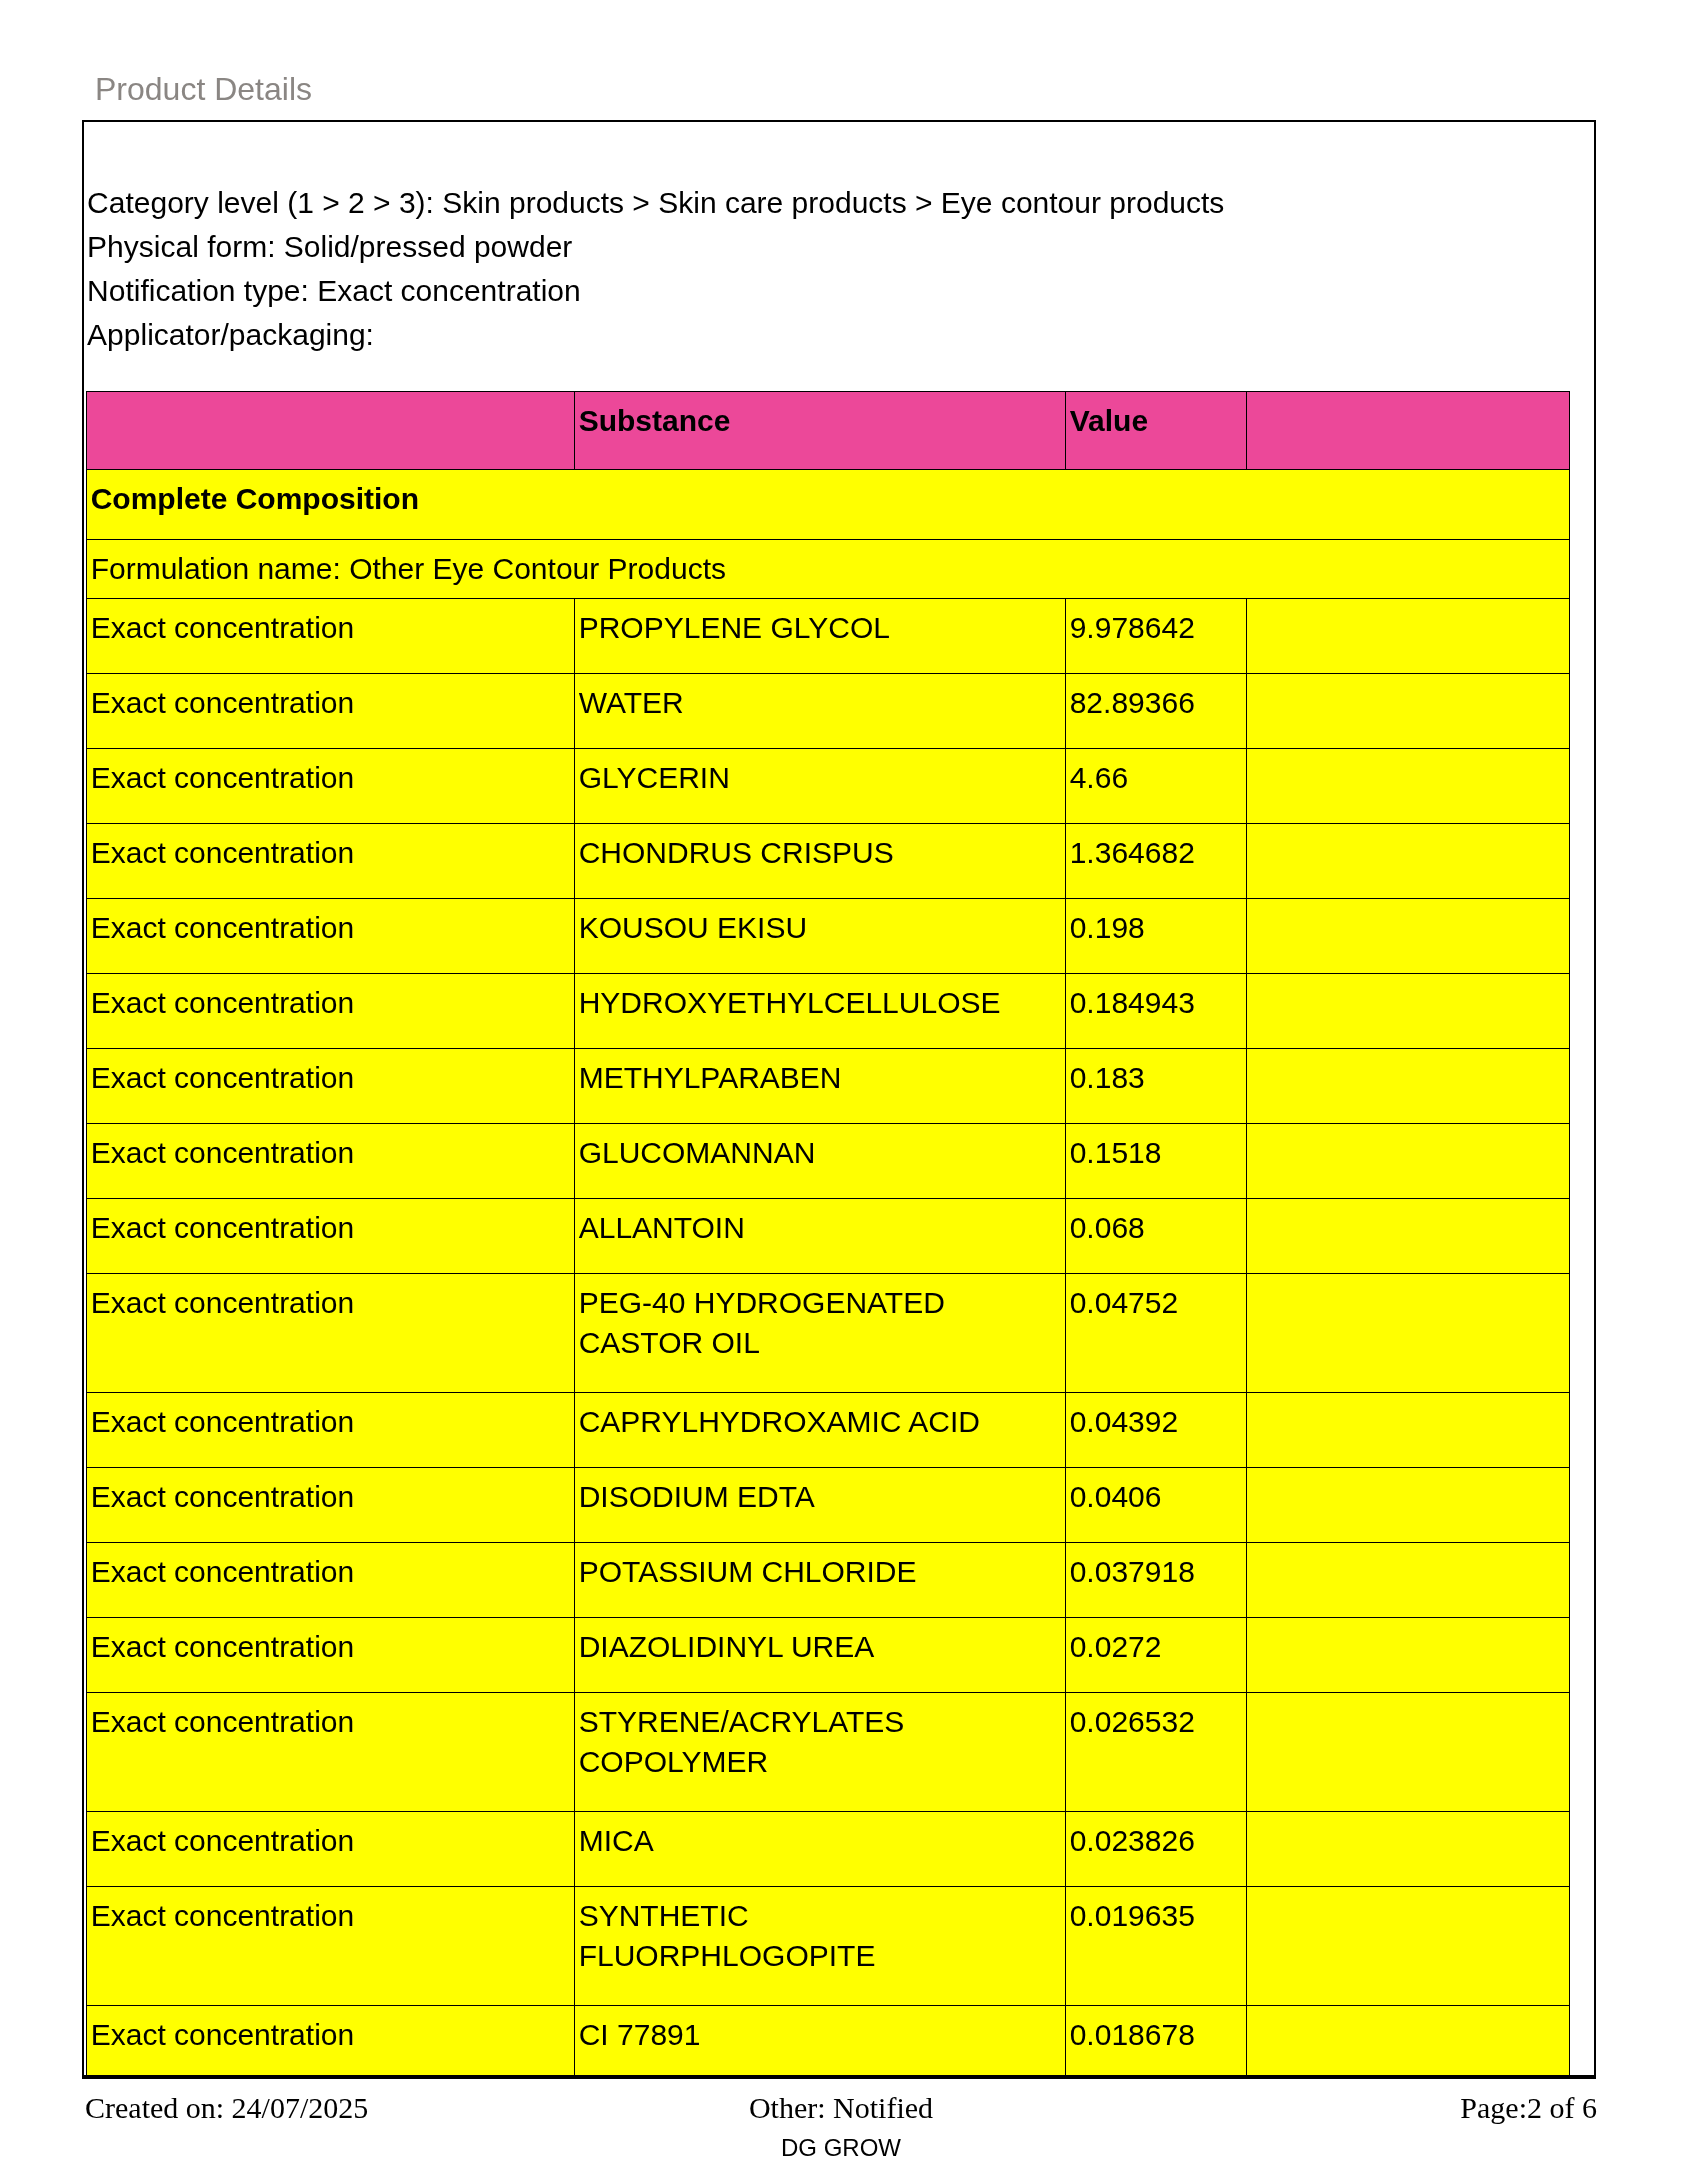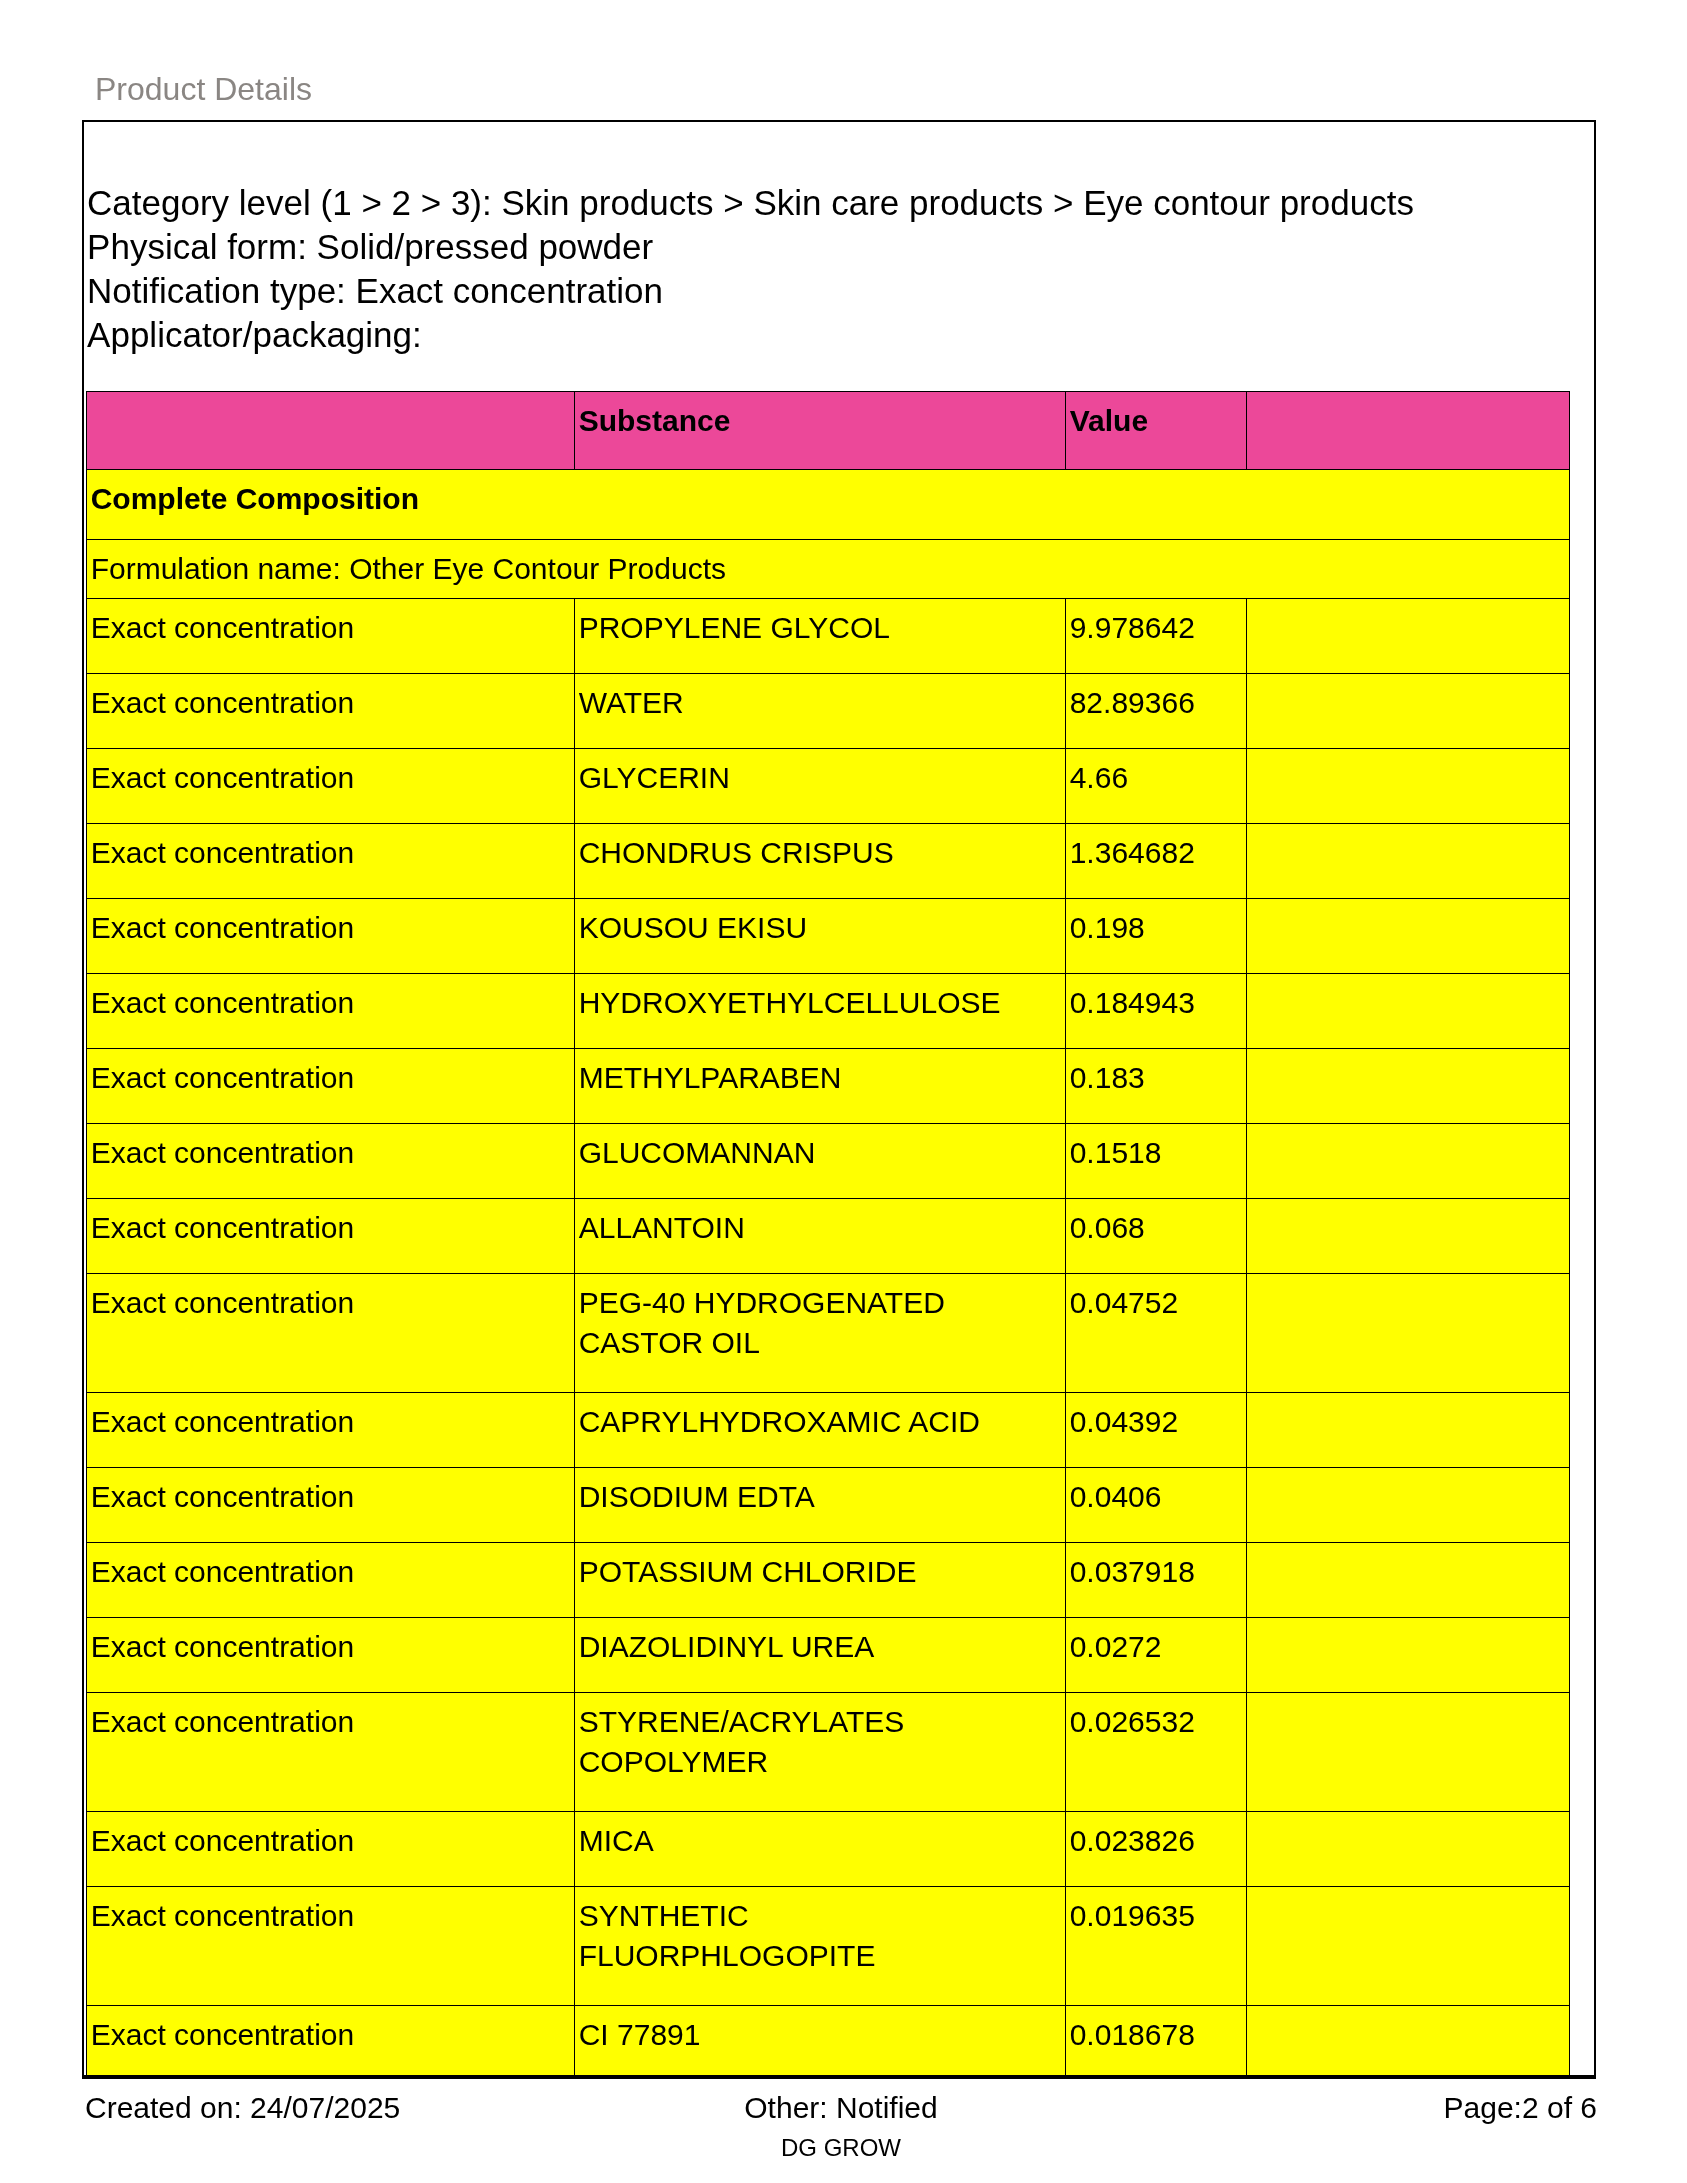--- a/index.html
+++ b/index.html
@@ -27,21 +27,21 @@
     left: 82px; top: 120px;
     width: 1514px; height: 1959px;
     box-sizing: border-box;
     border: 2.1px solid #000000;
     border-bottom-width: 4.1px;
     overflow: hidden;
     background: #ffffff;
   }
   .meta {
     padding: 59px 5.2px 0 3.1px;
-    font-size: 35px;
+    font-size: 30px;
     line-height: 44px;
     white-space: nowrap;
   }
   table.comp-table {
     border-collapse: collapse;
     table-layout: fixed;
     margin: 34px 0 0 1.6px;
     width: 1483px;
   }
   col.c1 { width: 488px; }
@@ -64,20 +64,21 @@
   tr.formulation td { background: #ffff00; height: 59px; }
   tr.data td { background: #ffff00; height: 75px; }
   tr.data.tall td { height: 119px; }
   .b { font-weight: bold; }
   .sub { white-space: pre-line; }
   .footer-line1 {
     position: absolute;
     top: 2091px; left: 85px; right: 90px;
     height: 41px;
     font-size: 30px;
+    font-family: Liberation Serif, serif;
   }
   .f-left { position: absolute; left: 0; top: 0; white-space: nowrap; }
   .f-center { position: absolute; left: 50%; top: 0; transform: translateX(-50%); white-space: nowrap; }
   .f-right { position: absolute; right: 0; top: 0; white-space: nowrap; }
   .footer-line2 {
     position: absolute;
     top: 2134px; left: 85px; right: 90px;
     text-align: center;
     font-size: 24px;
   }

